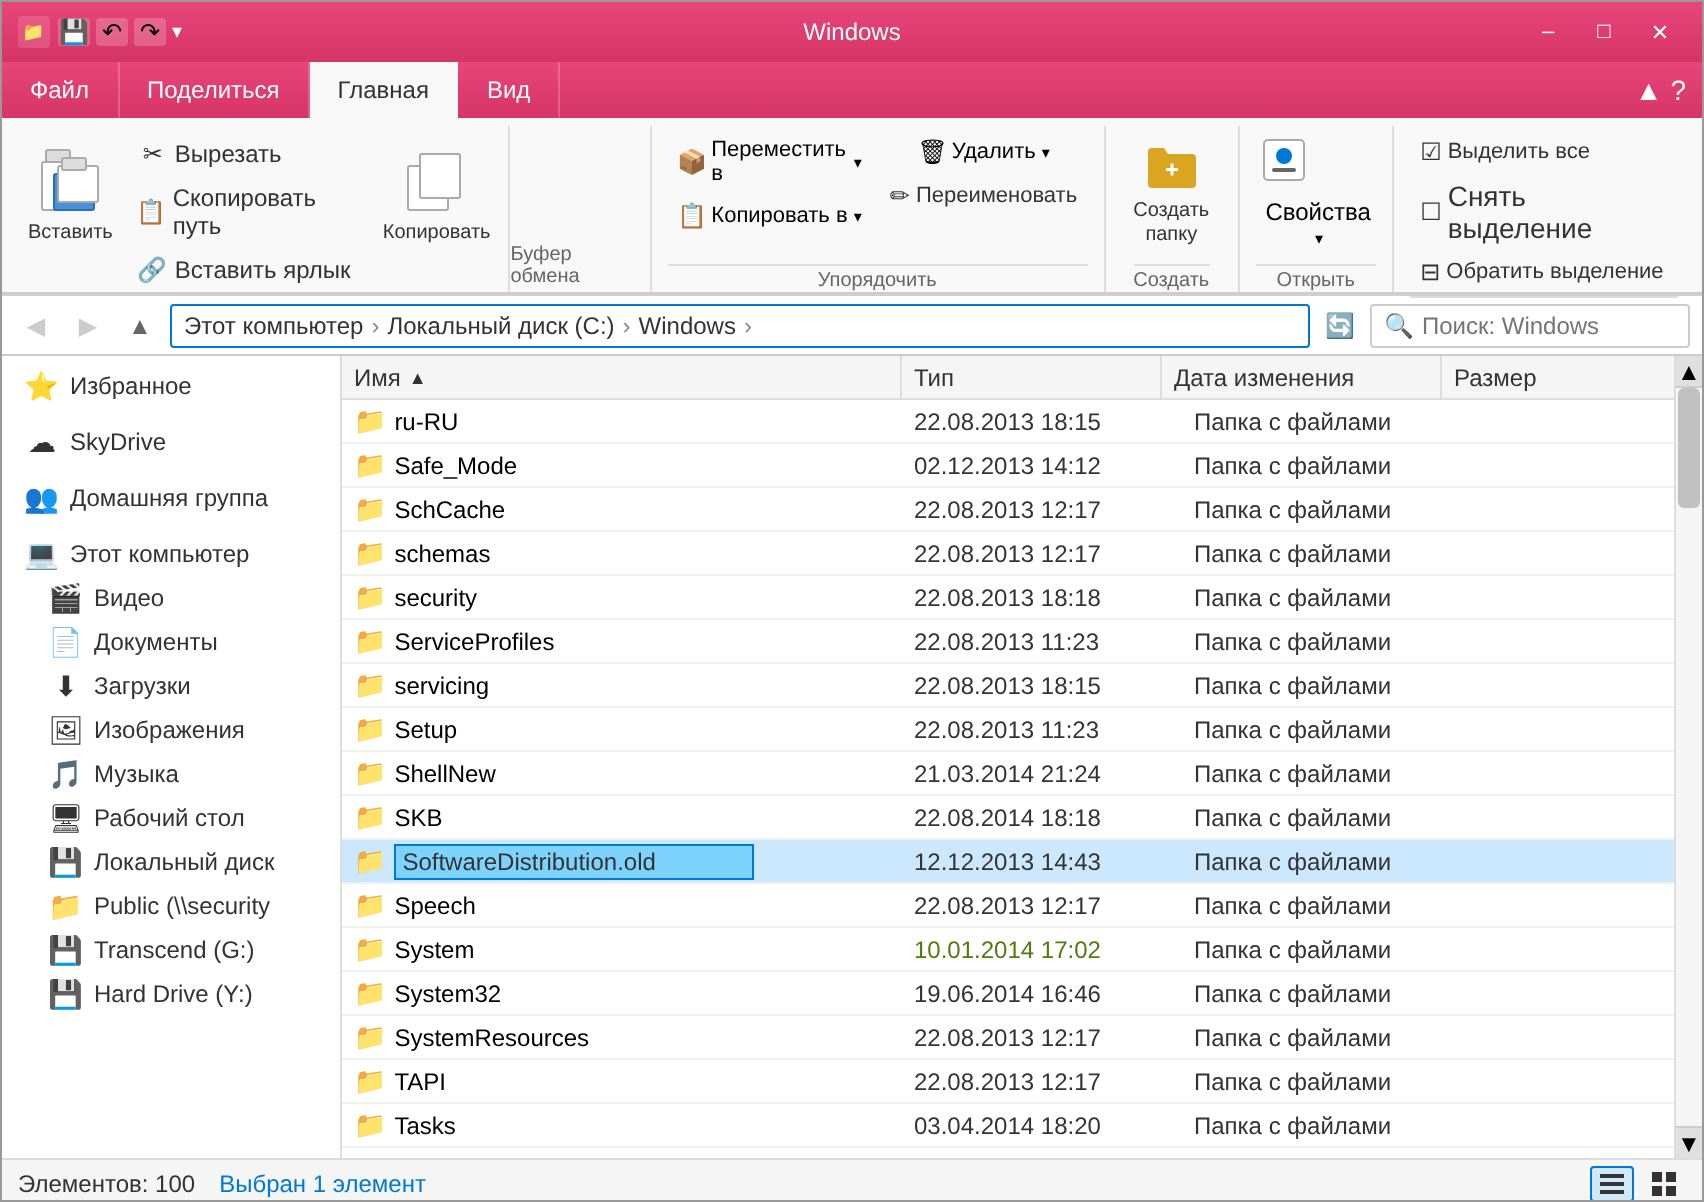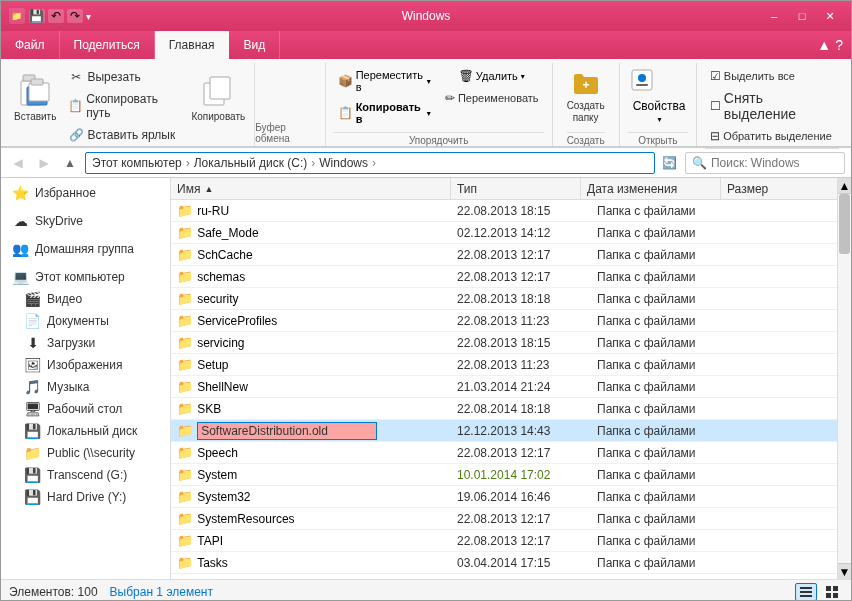--- a/index.html
+++ b/index.html
@@ -177,21 +177,21 @@
           <div class="ribbon-split-btn">
             <div class="ribbon-split-top">
               <span>📦</span>
               <span style="font-size:11px;">Переместить в</span>
               <span class="chevron-down">▾</span>
             </div>
           </div>
           <div class="ribbon-split-btn">
             <div class="ribbon-split-top">
               <span>📋</span>
-              <span style="font-size:11px;font-weight:bold;">Копировать в</span>
+              <span style="font-size:11px;">Копировать в</span>
               <span class="chevron-down">▾</span>
             </div>
           </div>
         </div>
         <div style="display:flex;flex-direction:column;gap:2px;">
           <div class="ribbon-split-btn">
             <div class="ribbon-split-top">
               <span>🗑</span>
               <span style="font-size:11px;">Удалить</span>
               <span class="chevron-down">▾</span>
@@ -448,21 +448,21 @@
       <span style="font-size:13px;color:#daa520;flex-shrink:0;">📁</span>
       <span>SKB</span>
     </div>
           <div class="file-cell file-cell-date" style="color:#333;">22.08.2014 18:18</div>
      <div class="file-cell file-cell-type" style="color:#333;">Папка с файлами</div>
      <div class="file-cell file-cell-size" style="color:#333;"></div>
         </div>
         <div class="file-row renaming">
           <div class="file-cell file-cell-name">
       <span style="font-size:13px;color:#daa520;flex-shrink:0;">📁</span>
-      <input class="rename-input" value="SoftwareDistribution.old" style="border: 1px solid rgb(0, 120, 215); outline: none; font-size: 12px; padding: 1px 3px; background: #fca5a5; color: rgb(51, 51, 51); width: 180px;">
+      <input class="rename-input" value="SoftwareDistribution.old" style="border: 1px solid rgb(0, 120, 215); outline: none; font-size: 12px; padding: 1px 3px; background: #7dd3fc; color: rgb(51, 51, 51); width: 180px;">
     </div>
           <div class="file-cell file-cell-date" style="color:#333;">12.12.2013 14:43</div>
      <div class="file-cell file-cell-type" style="color:#333;">Папка с файлами</div>
      <div class="file-cell file-cell-size" style="color:#333;"></div>
         </div>
         <div class="file-row">
           <div class="file-cell file-cell-name">
       <span style="font-size:13px;color:#daa520;flex-shrink:0;">📁</span>
       <span>Speech</span>
     </div>
@@ -504,21 +504,21 @@
     </div>
           <div class="file-cell file-cell-date" style="color:#333;">22.08.2013 12:17</div>
      <div class="file-cell file-cell-type" style="color:#333;">Папка с файлами</div>
      <div class="file-cell file-cell-size" style="color:#333;"></div>
         </div>
         <div class="file-row">
           <div class="file-cell file-cell-name">
       <span style="font-size:13px;color:#daa520;flex-shrink:0;">📁</span>
       <span>Tasks</span>
     </div>
-          <div class="file-cell file-cell-date" style="color:#333;">03.04.2014 17:15</div>
+          <div class="file-cell file-cell-date" style="color:#333;">03.04.2014 18:20</div>
      <div class="file-cell file-cell-type" style="color:#333;">Папка с файлами</div>
      <div class="file-cell file-cell-size" style="color:#333;"></div>
         </div>
       </div>
   </div>
 
   <div style="width:14px; background:#f5f5f5; border-left:1px solid #ddd; display:flex; flex-direction:column;">
     <div style="height:16px; display:flex; align-items:center; justify-content:center; cursor:pointer; background:#e0e0e0; border-bottom:1px solid #ccc;">▲</div>
     <div style="flex:1; position:relative;">
       <div style="position:absolute; top:0; left:1px; right:1px; height:60px; background:#c0c0c0; border-radius:3px;"></div>

